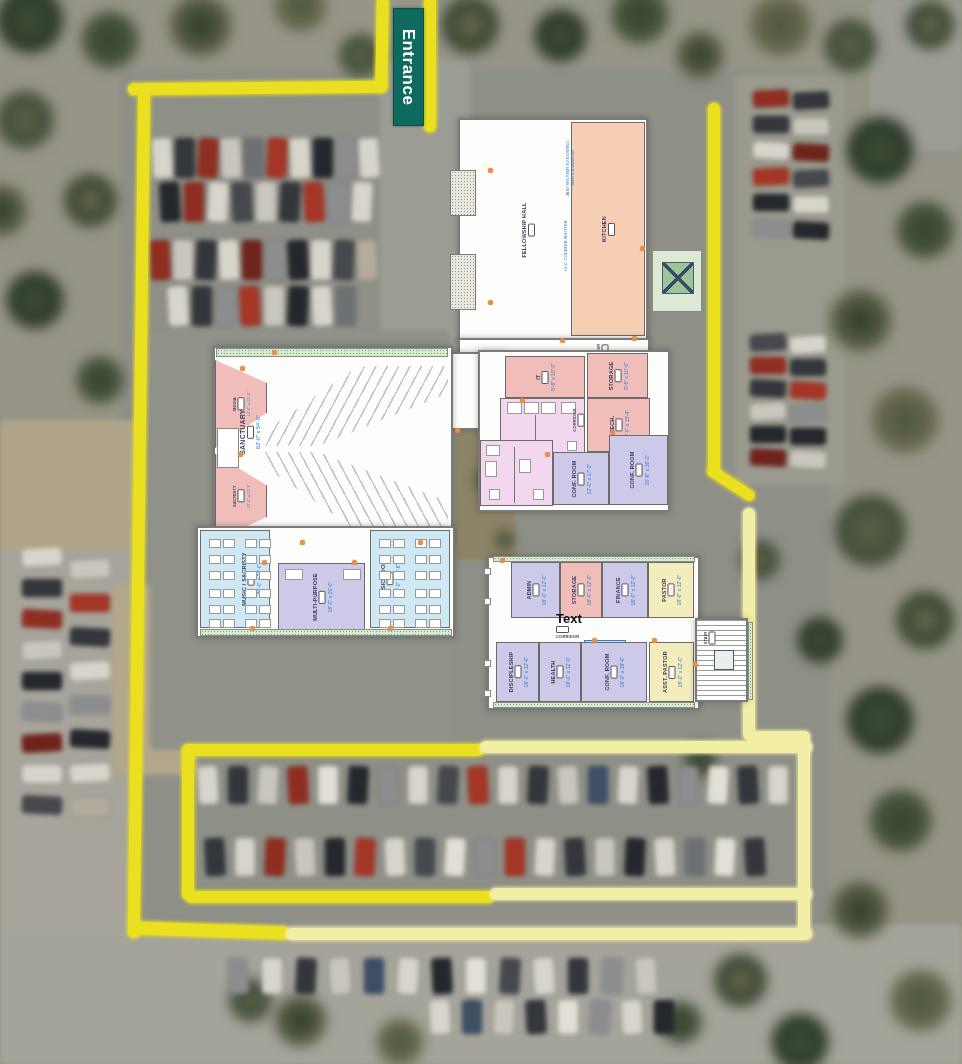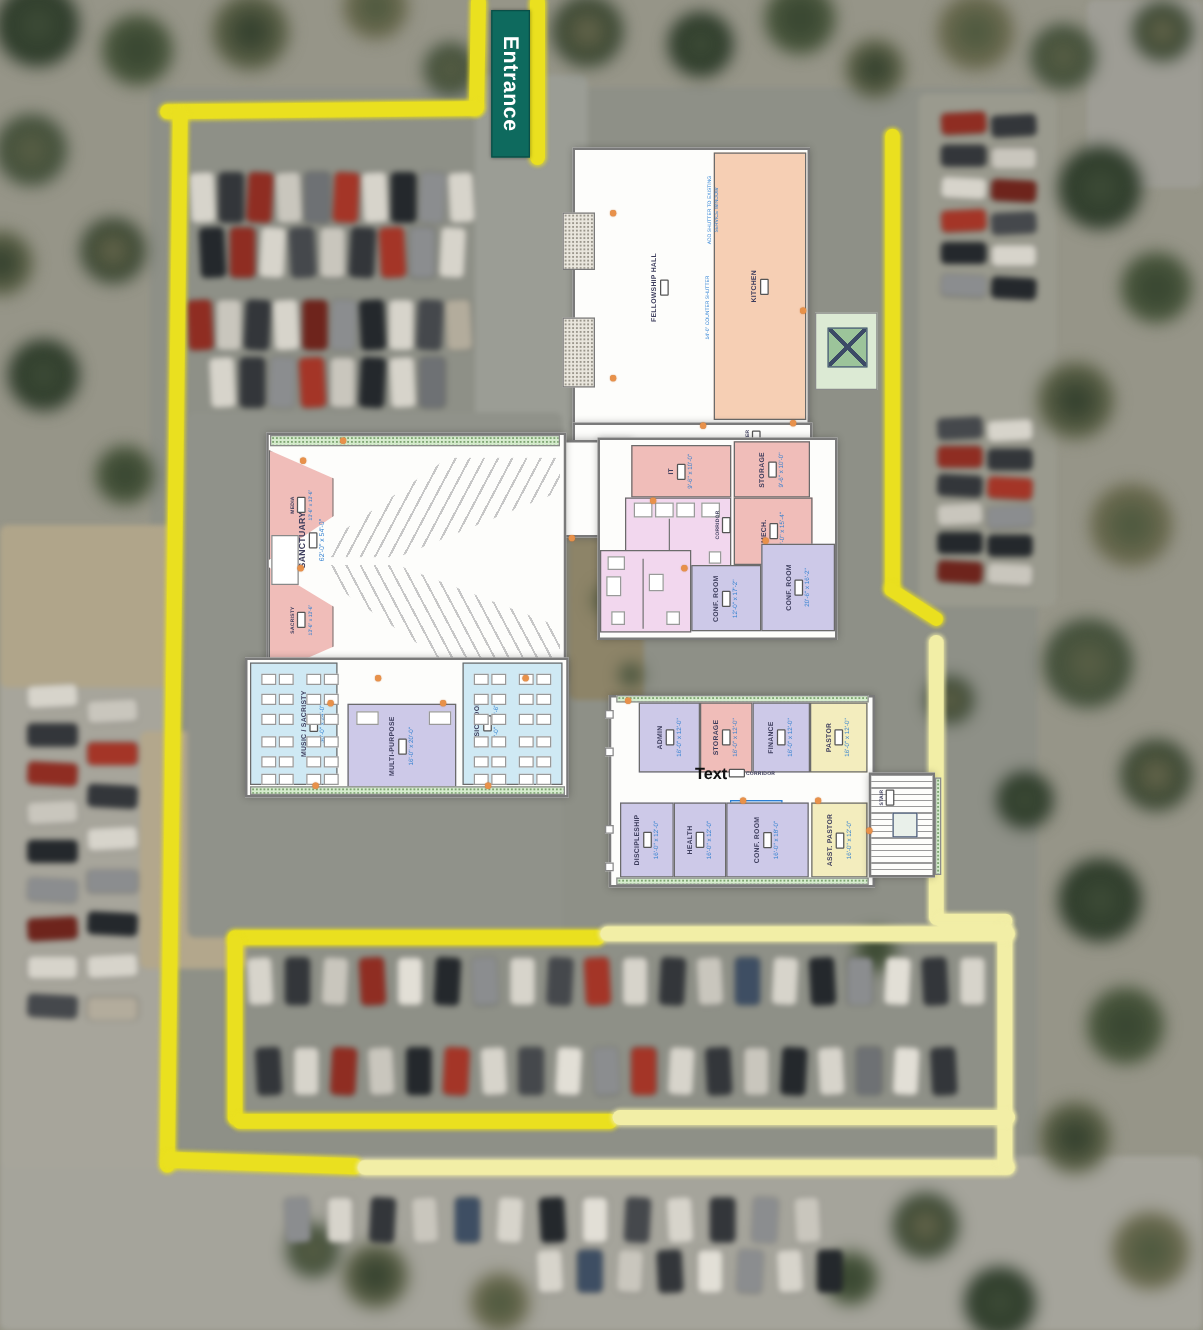--- a/index.html
+++ b/index.html
@@ -29,21 +29,21 @@
   .vann{position:absolute;transform:rotate(-90deg);transform-origin:left top;font-size:4px;line-height:1.2;color:#2a7fd4;text-align:center;}
   .door{position:absolute;width:5px;height:5px;border-radius:50%;background:#e8914a;box-shadow:0 0 1px #c06a28;}
   .pew{position:absolute;}
   .tbl{position:absolute;width:10px;height:7px;background:#fff;border:.8px solid #999;}
   .col-sym{position:absolute;width:5px;height:5px;border:1px solid #888;background:#fff;}
   
   #entrance-sign{position:absolute;left:393px;top:8px;width:29px;height:116px;background:#0e6a5e;border:1px solid #0a4f47;display:flex;align-items:center;justify-content:center;box-shadow:0 0 3px rgba(0,0,0,.4);}
   #entrance-sign span{transform:rotate(90deg);color:#fff;font-weight:bold;font-size:17px;white-space:nowrap;letter-spacing:.5px;}
   .xsq{position:absolute;background:#9cc49a;border:1px solid #4a5a78;background-image:linear-gradient(45deg,transparent 46%,#3c4a66 46%,#3c4a66 54%,transparent 54%),linear-gradient(135deg,transparent 46%,#3c4a66 46%,#3c4a66 54%,transparent 54%);}
   .stairhatch{background-image:repeating-linear-gradient(180deg,#9a9a9a 0 1px,transparent 1px 5px);}
-  .textart{position:absolute;display:flex;flex-direction:row;align-items:center;gap:1px;}
+  .textart{position:absolute;display:flex;flex-direction:column;align-items:flex-start;gap:1px;}
   .textart .t{font-size:13px;font-weight:bold;color:#111;line-height:1;}
   .bluestrip{position:absolute;background:#cfe2f6;border:.6px solid #2a7fd4;}
 </style>
 </head>
 <body>
 
 <div id="stage">
 
   <div id="aerial">
     <div class="pav" style="left:120px;top:70px;width:710px;height:880px;background:#8e9087;"></div>

